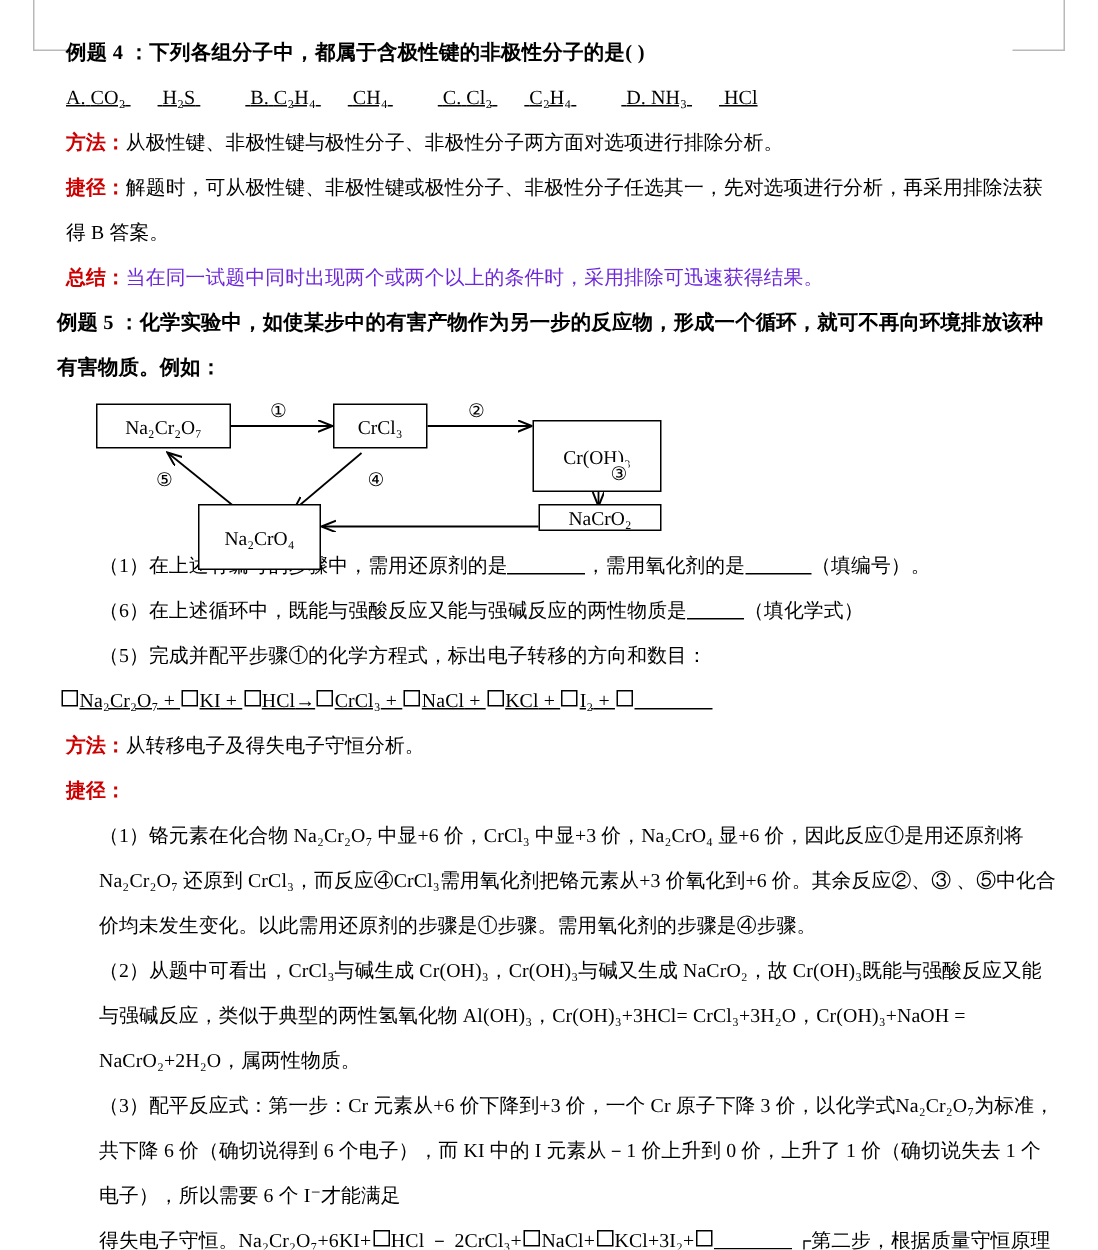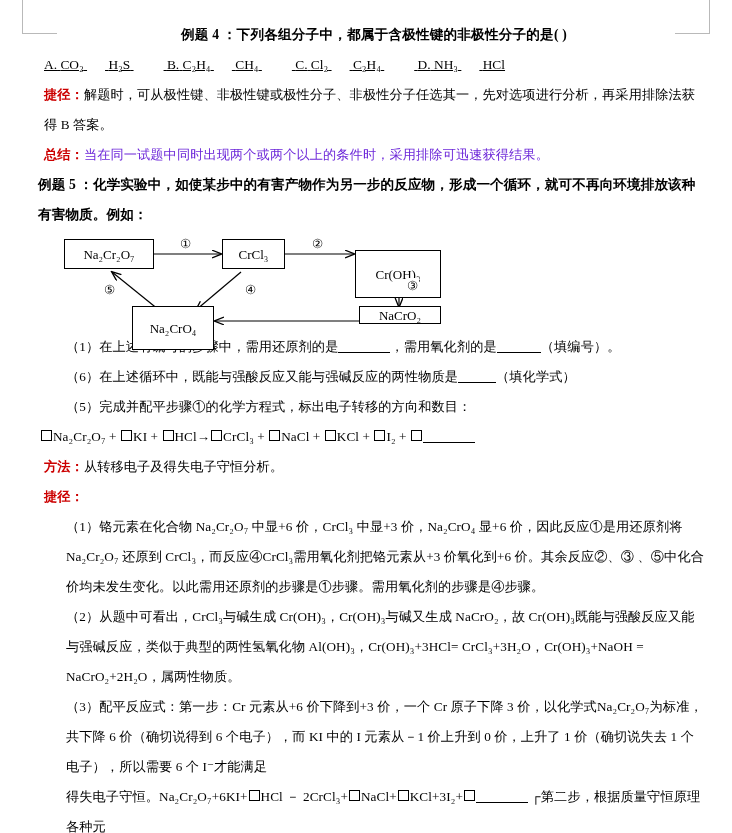--- a/index.html
+++ b/index.html
@@ -37,21 +37,20 @@
     top: 20px;
     width: 660px;
   }
 
   
   .line {
     font-size: 13.2px;
     line-height: 30px;
     letter-spacing: 0.2px;
     white-space: nowrap;
-    text-align: center;
   }
   .para {
     font-size: 13.2px;
     line-height: 30px;
     letter-spacing: 0.1px;
   }
   .bold-head {
     font-weight: bold;
     font-size: 13.6px;
   }
@@ -153,20 +152,23 @@
       <span class="fml">Cl₂</span>
       <span class="gap"></span>
       <span class="fml">C₂H₄</span>
       <span class="gap2"></span>
       <span>D.</span>
       <span class="fml">NH₃</span>
       <span class="gap"></span>
       <span class="fml">HCl</span>
     </div>
 
+    <div class="para">
+      <span class="redlabel">方法：</span><span>从极性键、非极性键与极性分子、非极性分子两方面对选项进行排除分析。</span>
+    </div>
 
     <div class="para">
       <span class="redlabel">捷径：</span><span>解题时，可从极性键、非极性键或极性分子、非极性分子任选其一，先对选项进行分析，再采用排除法获得 B 答案。</span>
     </div>
 
     <div class="para">
       <span class="redlabel">总结：</span><span class="allred">当在同一试题中同时出现两个或两个以上的条件时，采用排除可迅速获得结果。</span>
     </div>
 
     <div class="para bold-head" style="margin-left:-6px;">例题 5 ：化学实验中，如使某步中的有害产物作为另一步的反应物，形成一个循环，就可不再向环境排放该种有害物质。例如：</div>
@@ -218,21 +220,21 @@
     <div class="para indent">
       <span>（1）在上述有编号的步骤中，需用还原剂的是</span><span class="blank b-l"></span><span>，需用氧化剂的是</span><span class="blank b-m"></span><span>（填编号）。</span>
     </div>
 
     <div class="para indent">
       <span>（6）在上述循环中，既能与强酸反应又能与强碱反应的两性物质是</span><span class="blank b-s"></span><span>（填化学式）</span>
     </div>
 
     <div class="para indent">（5）完成并配平步骤①的化学方程式，标出电子转移的方向和数目：</div>
 
-    <div class="para" style="margin-left:-4px;">
+    <div class="para" style="margin-left:-4px;text-decoration:underline;">
       <span class="box-sq"></span><span class="fml">Na₂Cr₂O₇</span> +
       <span class="box-sq"></span><span class="fml">KI</span> +
       <span class="box-sq"></span><span class="fml">HCl</span><span>→</span><span class="box-sq"></span><span class="fml">CrCl₃</span> +
       <span class="box-sq"></span><span class="fml">NaCl</span> +
       <span class="box-sq"></span><span class="fml">KCl</span> +
       <span class="box-sq"></span><span class="fml">I₂</span> +
       <span class="box-sq"></span><span class="blank b-l"></span>
     </div>
 
     <div class="para">

